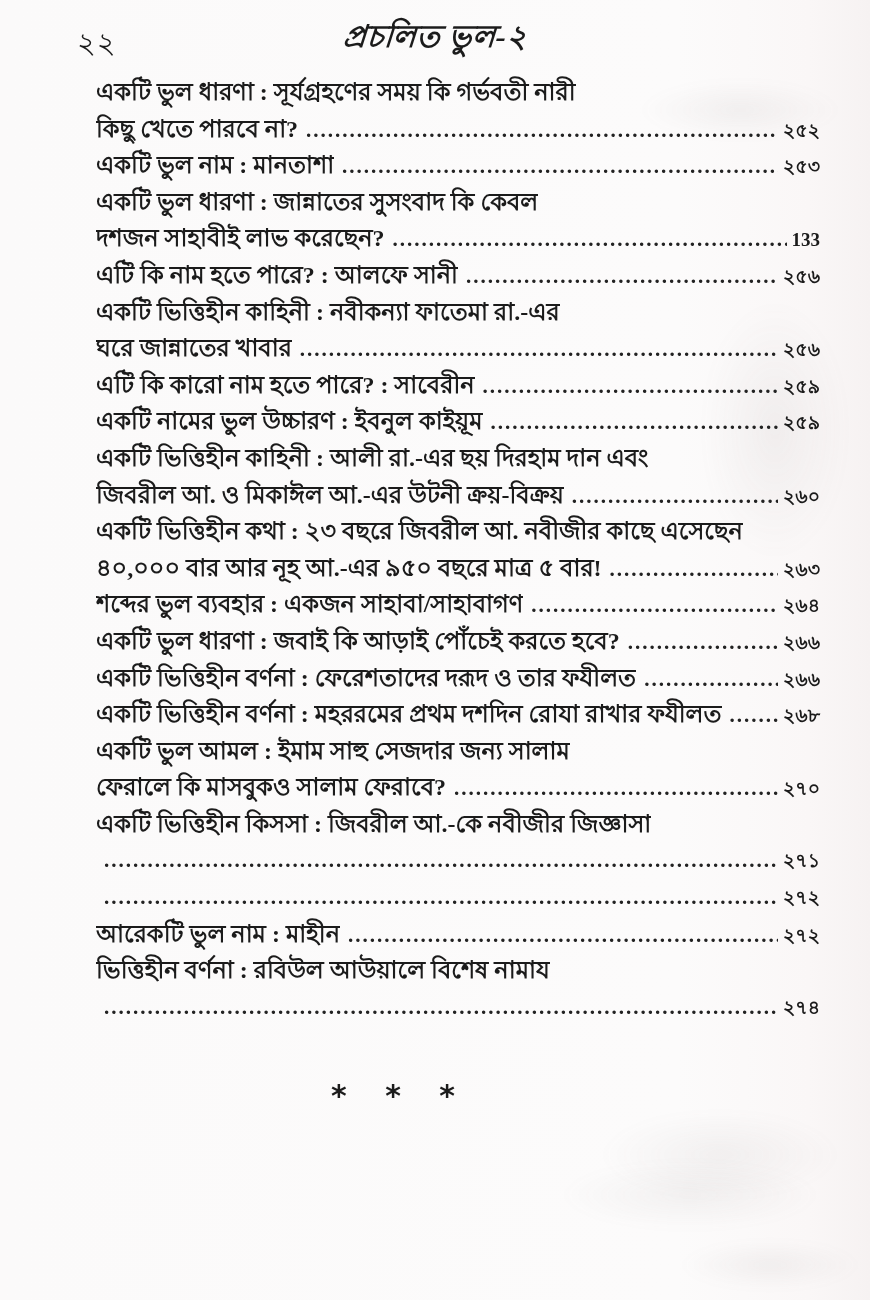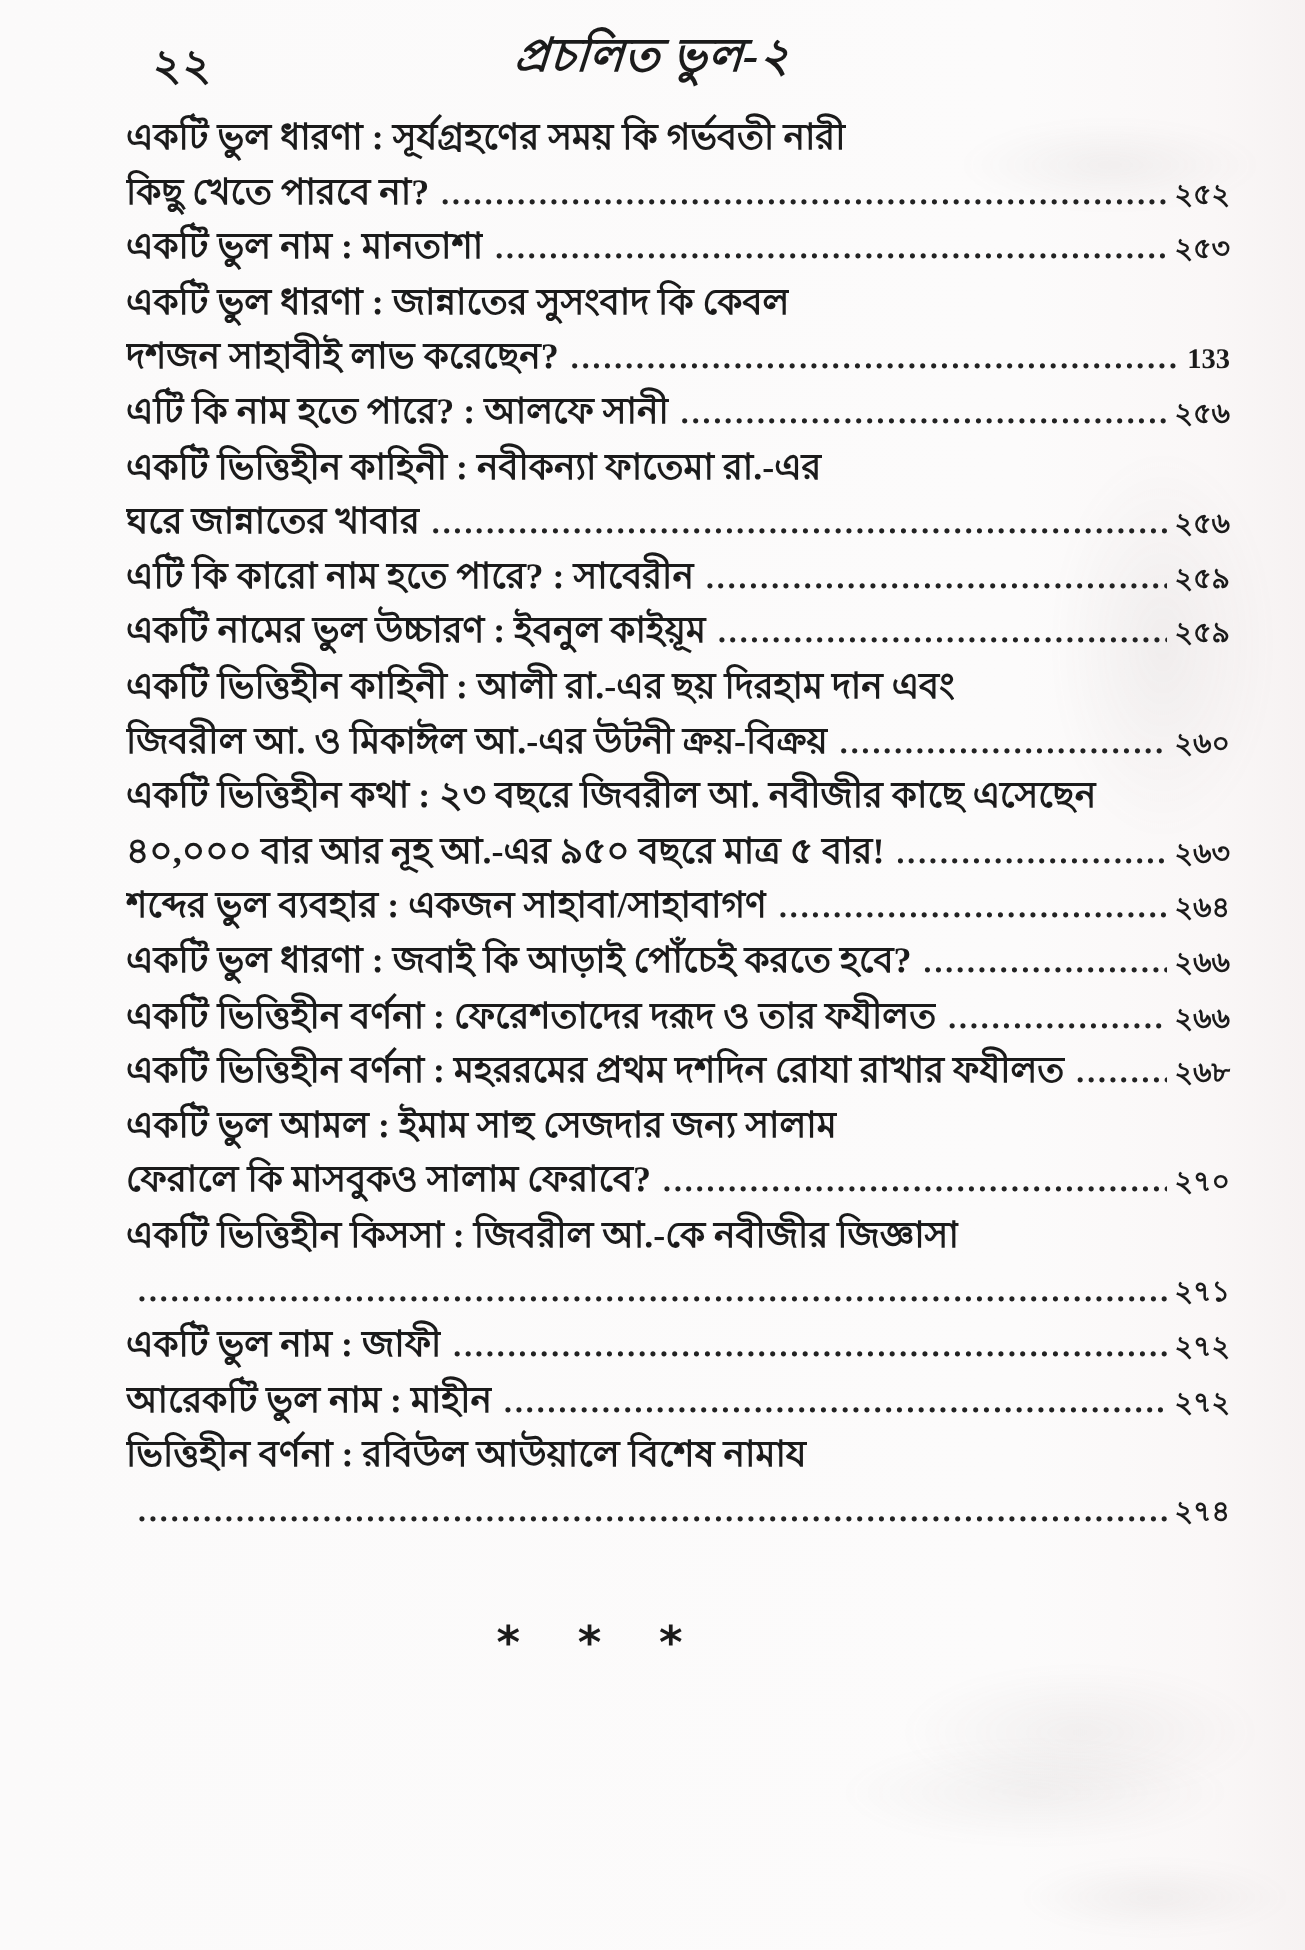--- a/index.html
+++ b/index.html
@@ -19,31 +19,31 @@
     background:radial-gradient(closest-side,rgba(110,100,100,0.07),rgba(110,100,100,0));
     filter:blur(4px);pointer-events:none;
   }
   .g1{left:640px;top:80px;width:200px;height:60px;}
   .g2{left:700px;top:300px;width:150px;height:260px;}
   .g3{left:600px;top:1110px;width:240px;height:90px;}
   .g4{left:560px;top:1160px;width:260px;height:70px;}
   .g5{left:680px;top:1240px;width:180px;height:50px;}
 
   .page-number{
-    position:absolute;left:102px;top:20px;
-    font-size:29px;font-weight:700;letter-spacing:1px;
+    position:absolute;left:77px;top:20px;
+    font-size:29px;font-weight:400;letter-spacing:1px;
   }
   .book-title{
     position:absolute;left:0;right:0;top:12px;text-align:center;
     font-size:31px;font-weight:700;font-style:italic;
     letter-spacing:0.5px;
     transform:skewX(-4deg);
   }
   .toc{
-    position:absolute;left:84px;right:50px;top:74px;
+    position:absolute;left:96px;right:50px;top:74px;
   }
   .row{
     display:flex;align-items:baseline;
     height:36.6px;line-height:36.6px;
     font-size:24px;font-weight:700;
     white-space:nowrap;
   }
   .row .text{flex:0 1 auto;min-width:0;overflow:hidden;}
   .row .leader{
     flex:1 1 0;min-width:0;overflow:hidden;
@@ -177,21 +177,20 @@
   </div>
       <div class="row">
     <span class="text">একটি ভিত্তিহীন কিসসা : জিবরীল আ.-কে নবীজীর জিজ্ঞাসা</span>
 
   </div>
       <div class="row has-page">
     <span class="leader"></span>
     <span class="pnum">২৭১</span>
   </div>
       <div class="row has-page">
-    <span class="text">একটি ভুল নাম : জাফী</span>
     <span class="leader"></span>
     <span class="pnum">২৭২</span>
   </div>
       <div class="row has-page">
     <span class="text">আরেকটি ভুল নাম : মাহীন</span>
     <span class="leader"></span>
     <span class="pnum">২৭২</span>
   </div>
       <div class="row">
     <span class="text">ভিত্তিহীন বর্ণনা : রবিউল আউয়ালে বিশেষ নামায</span>

